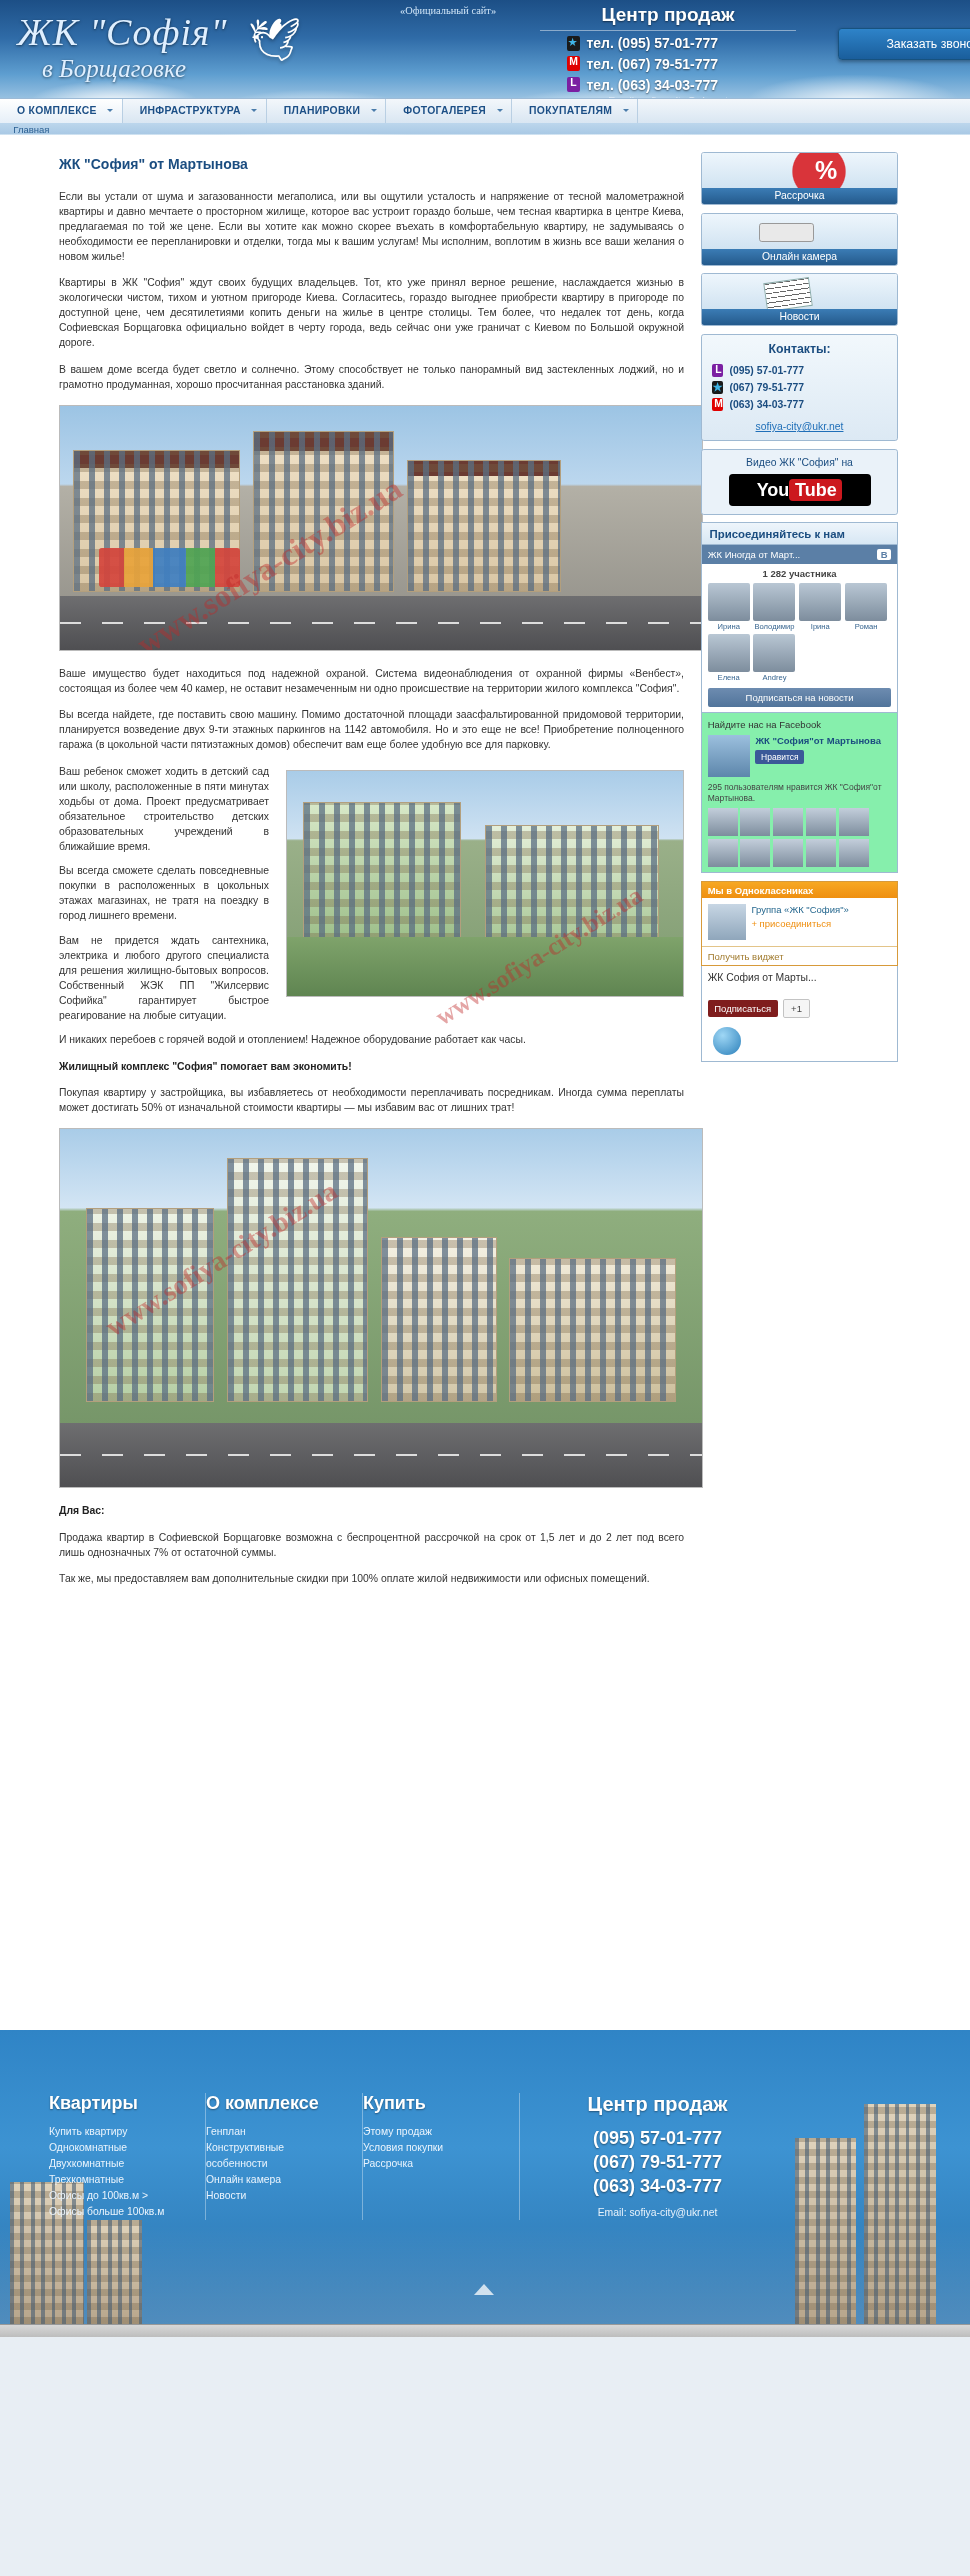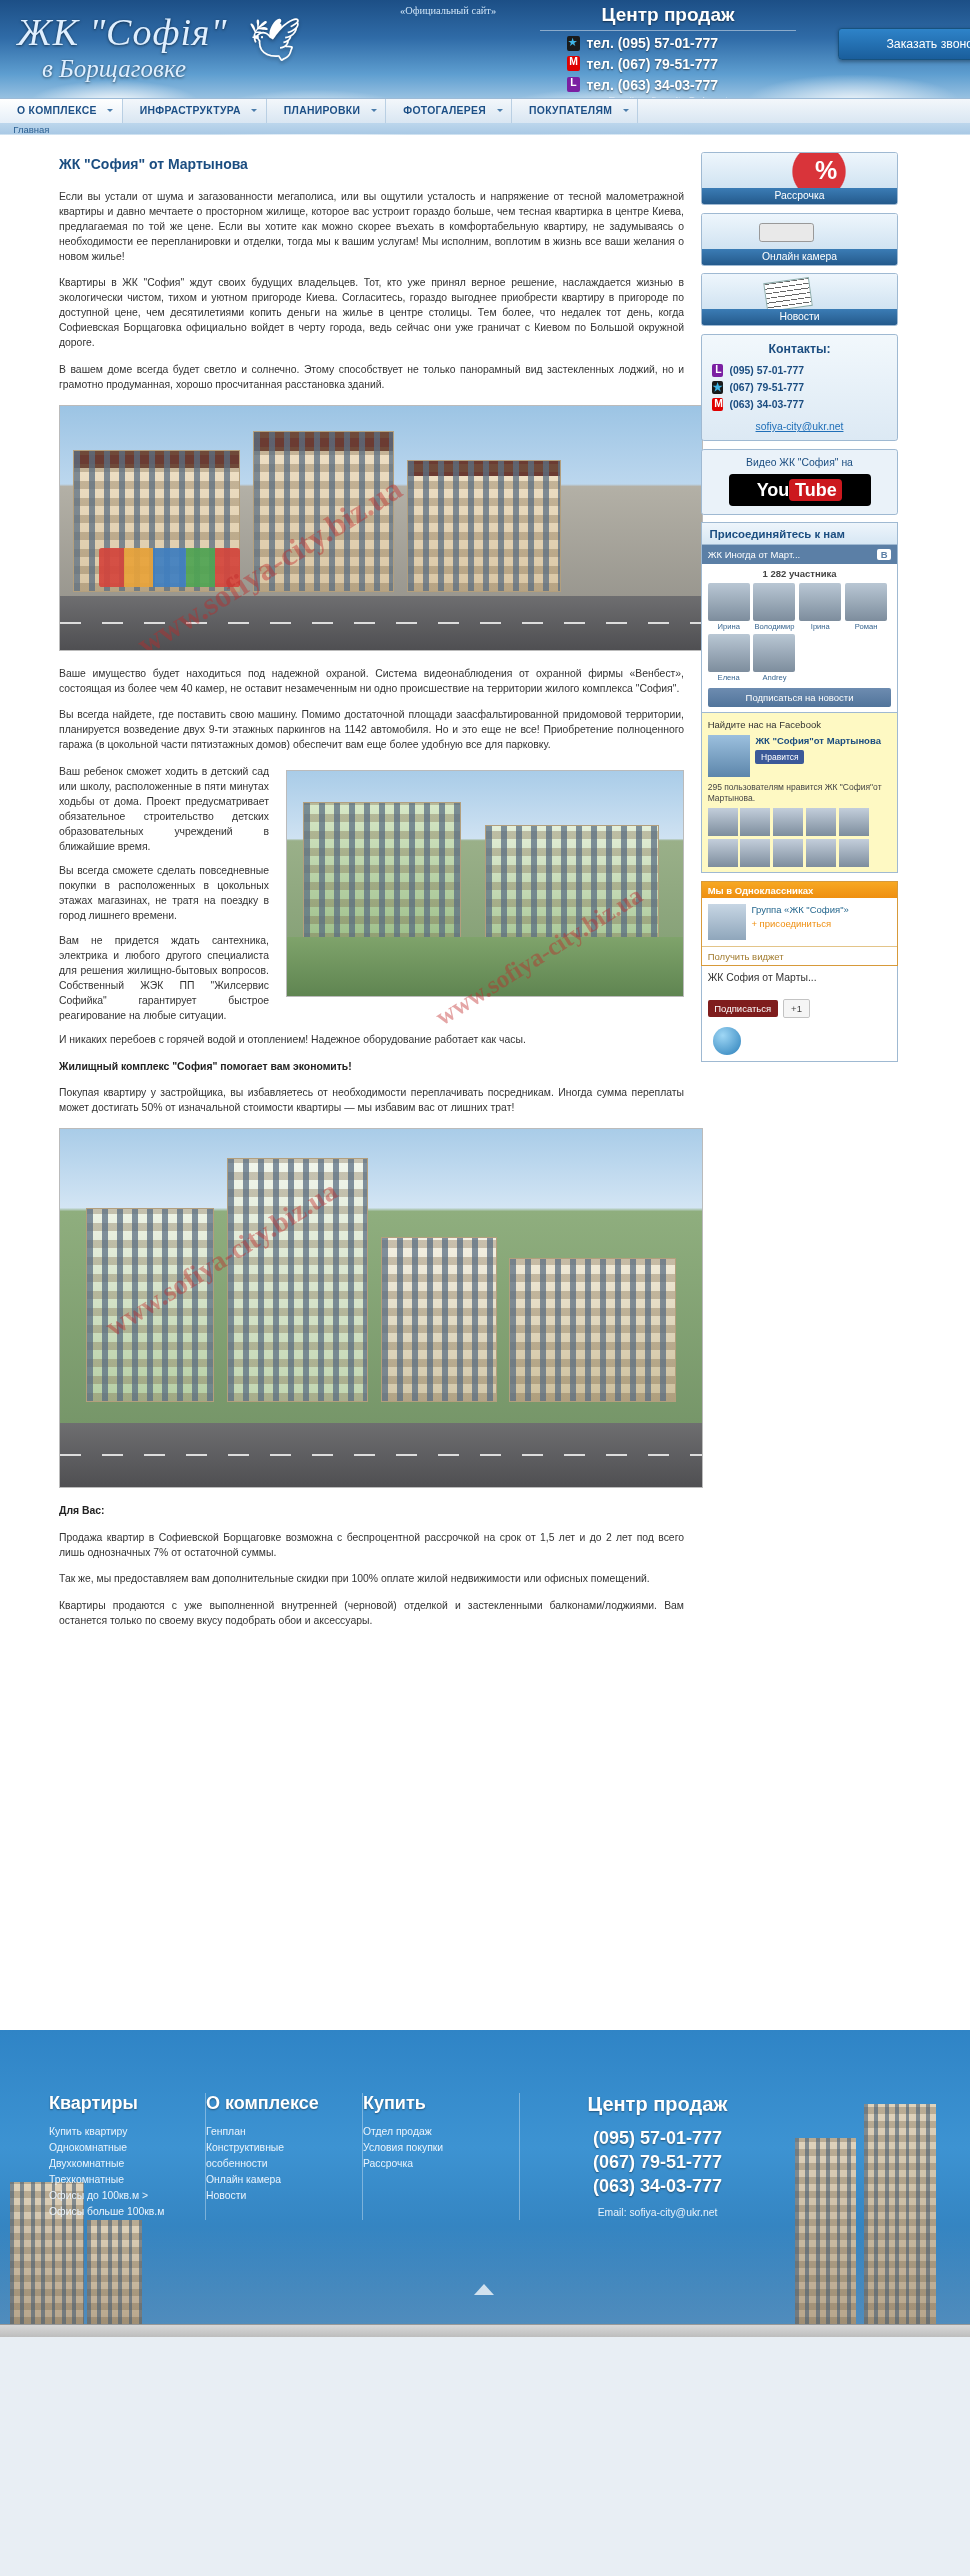--- a/index.html
+++ b/index.html
@@ -230,21 +230,21 @@
   .vk-bar .vk-logo { background:#fff; color:#5b7fa6; font-weight:bold; padding:0 3.8px; border-radius:1.9px; }
   .vk-count { text-align:center; font-size:9.5px; color:#444; padding:3.8px 0; font-weight:bold; }
   .avatars { display:flex; flex-wrap:wrap; padding:0 5.7px; gap:3.8px; }
   .av { width:42px; text-align:center; }
   .av .img { width:42px; height:38px; background:linear-gradient(180deg,#b9c7d4,#7d8d9d); border-radius:1.9px; }
   .av .nm { font-size:7.6px; color:#36648f; margin-top:0.9px; }
   .vk-btn {
     margin:5.7px 5.7px 0 5.7px; background:linear-gradient(180deg,#6d8cb0,#51749b);
     color:#fff; font-size:9.5px; text-align:center; padding:3.8px 0; border-radius:1.9px;
   }
-  .fb-widget { width:197px; border:0.9px solid #9fb9d2; border-top:none; background:#fef9c3; padding:5.7px; }
+  .fb-widget { width:197px; border:0.9px solid #9fb9d2; border-top:none; background:#86efac; padding:5.7px; }
   .fb-find { font-size:9.5px; color:#333; margin-bottom:4.7px; }
   .fb-page { display:flex; gap:5.7px; align-items:flex-start; }
   .fb-thumb { width:42px; height:42px; background:linear-gradient(180deg,#9cc0de,#5d86ab); }
   .fb-name { font-size:9.5px; color:#1b4d80; font-weight:bold; line-height:11.4px; }
   .fb-like { display:inline-block; margin-top:3.8px; background:#3b5998; color:#fff; font-size:8.5px; padding:1.9px 5.7px; border-radius:1.9px; }
   .fb-note { font-size:8.5px; color:#444; margin:5.7px 0 4.7px; line-height:10.4px; }
   .fb-faces { display:flex; flex-wrap:wrap; gap:2.8px; }
   .fb-faces .f { width:30px; height:28px; background:linear-gradient(180deg,#c3cedb,#7d8d9d); }
 
   .ok-widget { width:197px; border:0.9px solid #d79a3a; background:#fff; margin-top:7.6px; }
@@ -429,21 +429,20 @@
         <div class="bld" style="left:70%;width:26%;height:40%;background:linear-gradient(180deg,#f0ead8,#cdbf9c);">
             <div class="win"></div>
           </div>
         <div class="road" style="height:18%;"></div>
         <div class="watermark">www.sofiya-city.biz.ua</div>
       </div>
 
       <p><b>Для Вас:</b></p>
       <p>Продажа квартир в Софиевской Борщаговке возможна с беспроцентной рассрочкой на срок от 1,5 лет и до 2 лет под всего лишь однозначных 7% от остаточной суммы.</p>
       <p>Так же, мы предоставляем вам дополнительные скидки при 100% оплате жилой недвижимости или офисных помещений.</p>
-      <p>Квартиры продаются с уже выполненной внутренней (черновой) отделкой и застекленными балконами/лоджиями. Вам останется только по своему вкусу подобрать обои и аксессуары.</p>
     </div>
 
     <div class="sidebar">
 
       <div class="promo">
         <div class="art art-percent"></div>
         <div class="cap">Рассрочка</div>
       </div>
       <div class="promo">
         <div class="art art-cam"></div>
@@ -591,21 +590,21 @@
       </div>
       <div class="fcol">
         <h4>О комплексе</h4>
         <a>Генплан</a>
         <a>Конструктивные особенности</a>
         <a>Онлайн камера</a>
         <a>Новости</a>
       </div>
       <div class="fcol">
         <h4>Купить</h4>
-        <a>Отдел продаж</a>
+        <a>Этому продаж</a>
         <a>Условия покупки</a>
         <a>Рассрочка</a>
       </div>
       <div class="fcol fsales">
         <h4>Центр продаж</h4>
         <div class="fp">(095) 57-01-777</div>
         <div class="fp">(067) 79-51-777</div>
         <div class="fp">(063) 34-03-777</div>
         <div class="fe">Email: sofiya-city@ukr.net</div>
       </div>

